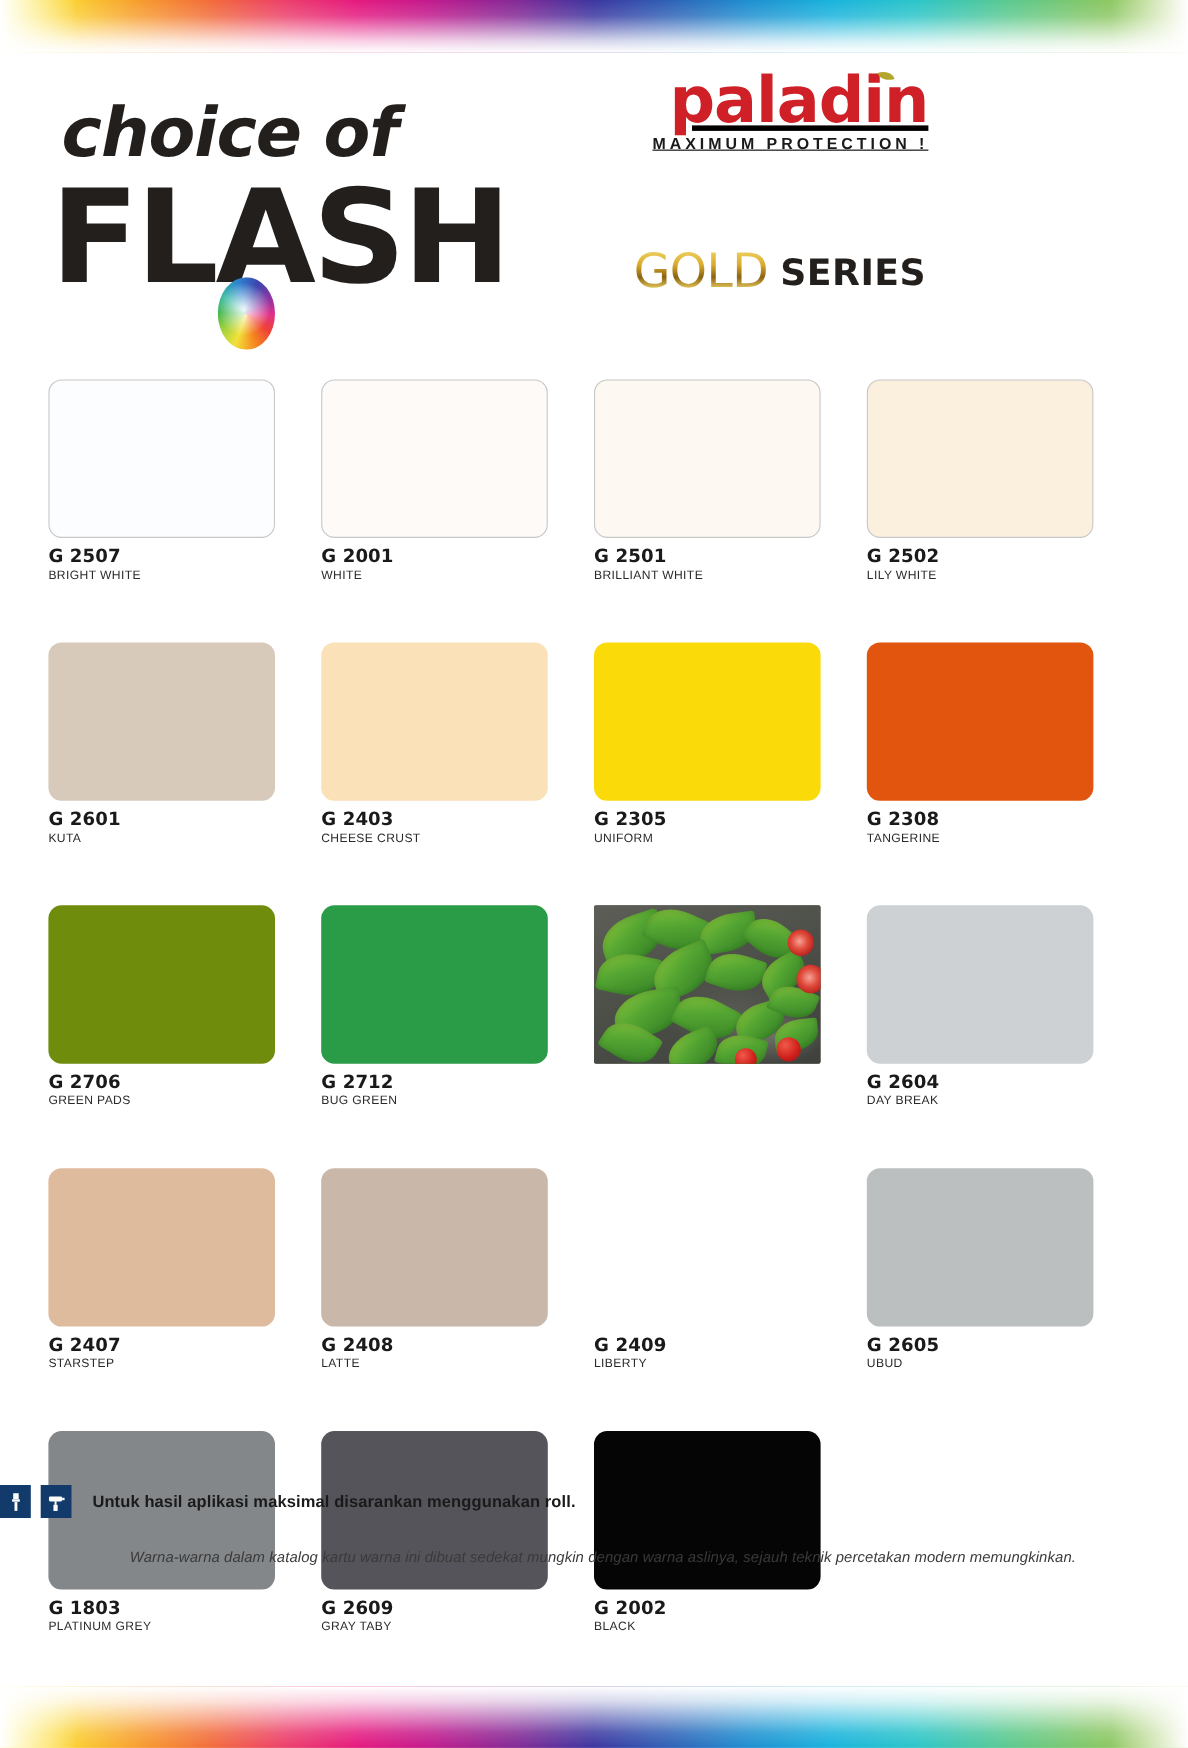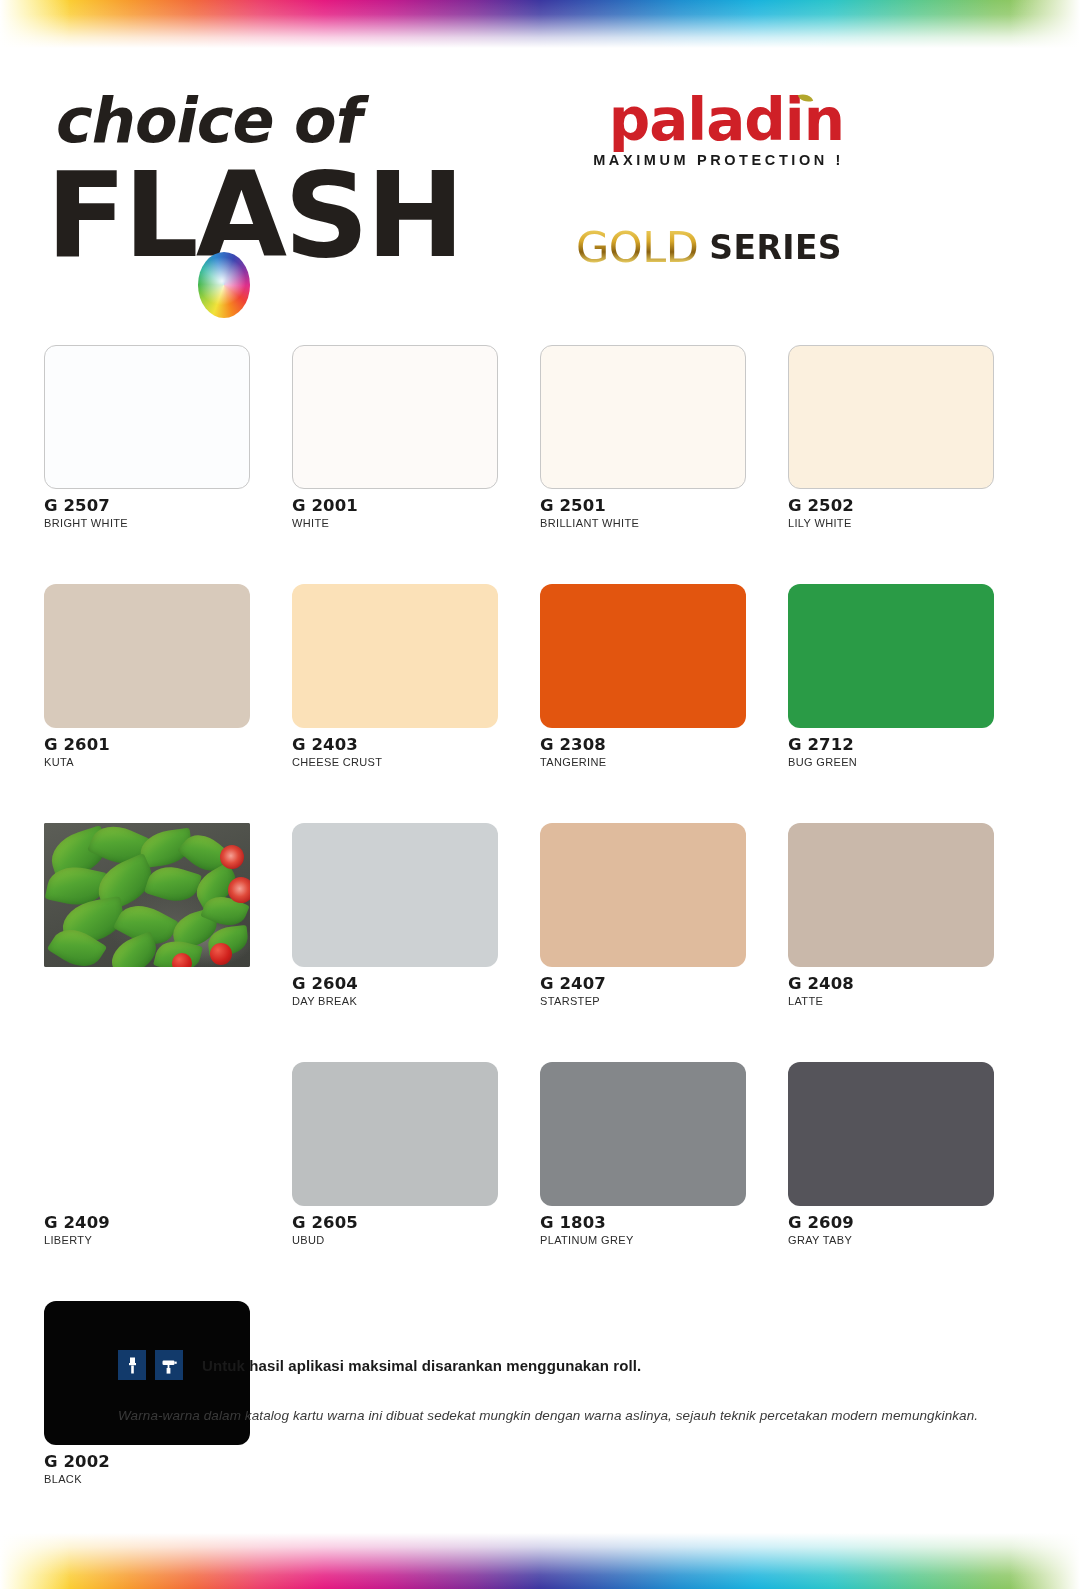--- a/index.html
+++ b/index.html
@@ -58,21 +58,21 @@
     position:absolute; left:198px; top:190px;
     width:52px; height:66px; border-radius:50%;
     background:
       radial-gradient(circle at 46% 44%, rgba(255,255,255,0.92) 0%, rgba(255,255,255,0.0) 52%),
       conic-gradient(from 200deg,
         #f2e23a, #9fd13f, #3fb54a, #31b7a2, #2f86d0,
         #3b46b0, #8b35a2, #e0308a, #ef4136, #f6881f, #f2e23a);
     z-index:4;
   }
 
-  .brand { position:absolute; right:72px; top:29px; text-align:right; }
+  .brand { position:absolute; right:72px; top:0; text-align:right;text-decoration:underline; }
   .brand-name {
     font-size:58px; font-weight:bold; color:#cf2027;
     letter-spacing:-1px; line-height:1;
     font-family:"DejaVu Sans", sans-serif;
     position:relative;
   }
   .brand-leaf {
     position:absolute; right:32px; top:2px;
     width:13px; height:10px; background:#b2a62c;
     border-radius:0 100% 0 100%; transform:rotate(-18deg);
@@ -143,21 +143,21 @@
     box-shadow:inset 0 0 6px rgba(0,0,0,0.18);
   }
   .tom {
     position:absolute; border-radius:50%;
     background:radial-gradient(circle at 36% 32%, #f05a4a 0%, #d0211c 55%, #8d1412 100%);
   }
   .tom.half { background:radial-gradient(circle at 45% 45%, #f5a296 0%, #e04a3a 40%, #b81f1c 75%, #8d1412 100%); }
 
   
   .footer { position:absolute; left:0; top:1350px; width:1080px; }
-  .note-row { display:flex; align-items:center; gap:9px; padding-left:118px; }
+  .note-row { display:flex; align-items:center; gap:9px; }
   .ico {
     width:28px; height:30px; background:#123a6b;
     display:flex; align-items:center; justify-content:center;
   }
   .note-text {
     font-size:15px; color:#1a1a1a; font-weight:bold;
     margin-left:10px; letter-spacing:0.1px;
     font-family:"Liberation Sans", sans-serif;
   }
   .disclaimer {
@@ -233,24 +233,38 @@
       </div>
     </div>
     <div class="cell">
       <div class="swatch" style="background: rgb(251, 225, 184);"></div>
       <div class="labels">
         <div class="code">G 2403</div>
         <div class="name">CHEESE CRUST</div>
       </div>
     </div>
     <div class="cell">
+      <div class="swatch" style="background: rgb(250, 218, 9);"></div>
+      <div class="labels">
+        <div class="code">G 2305</div>
+        <div class="name">UNIFORM</div>
+      </div>
+    </div>
+    <div class="cell">
       <div class="swatch" style="background: rgb(226, 85, 15);"></div>
       <div class="labels">
         <div class="code">G 2308</div>
         <div class="name">TANGERINE</div>
+      </div>
+    </div>
+    <div class="cell">
+      <div class="swatch" style="background: rgb(111, 140, 12);"></div>
+      <div class="labels">
+        <div class="code">G 2706</div>
+        <div class="name">GREEN PADS</div>
       </div>
     </div>
     <div class="cell">
       <div class="swatch" style="background: rgb(42, 155, 70);"></div>
       <div class="labels">
         <div class="code">G 2712</div>
         <div class="name">BUG GREEN</div>
       </div>
     </div>
     <div class="cell">

